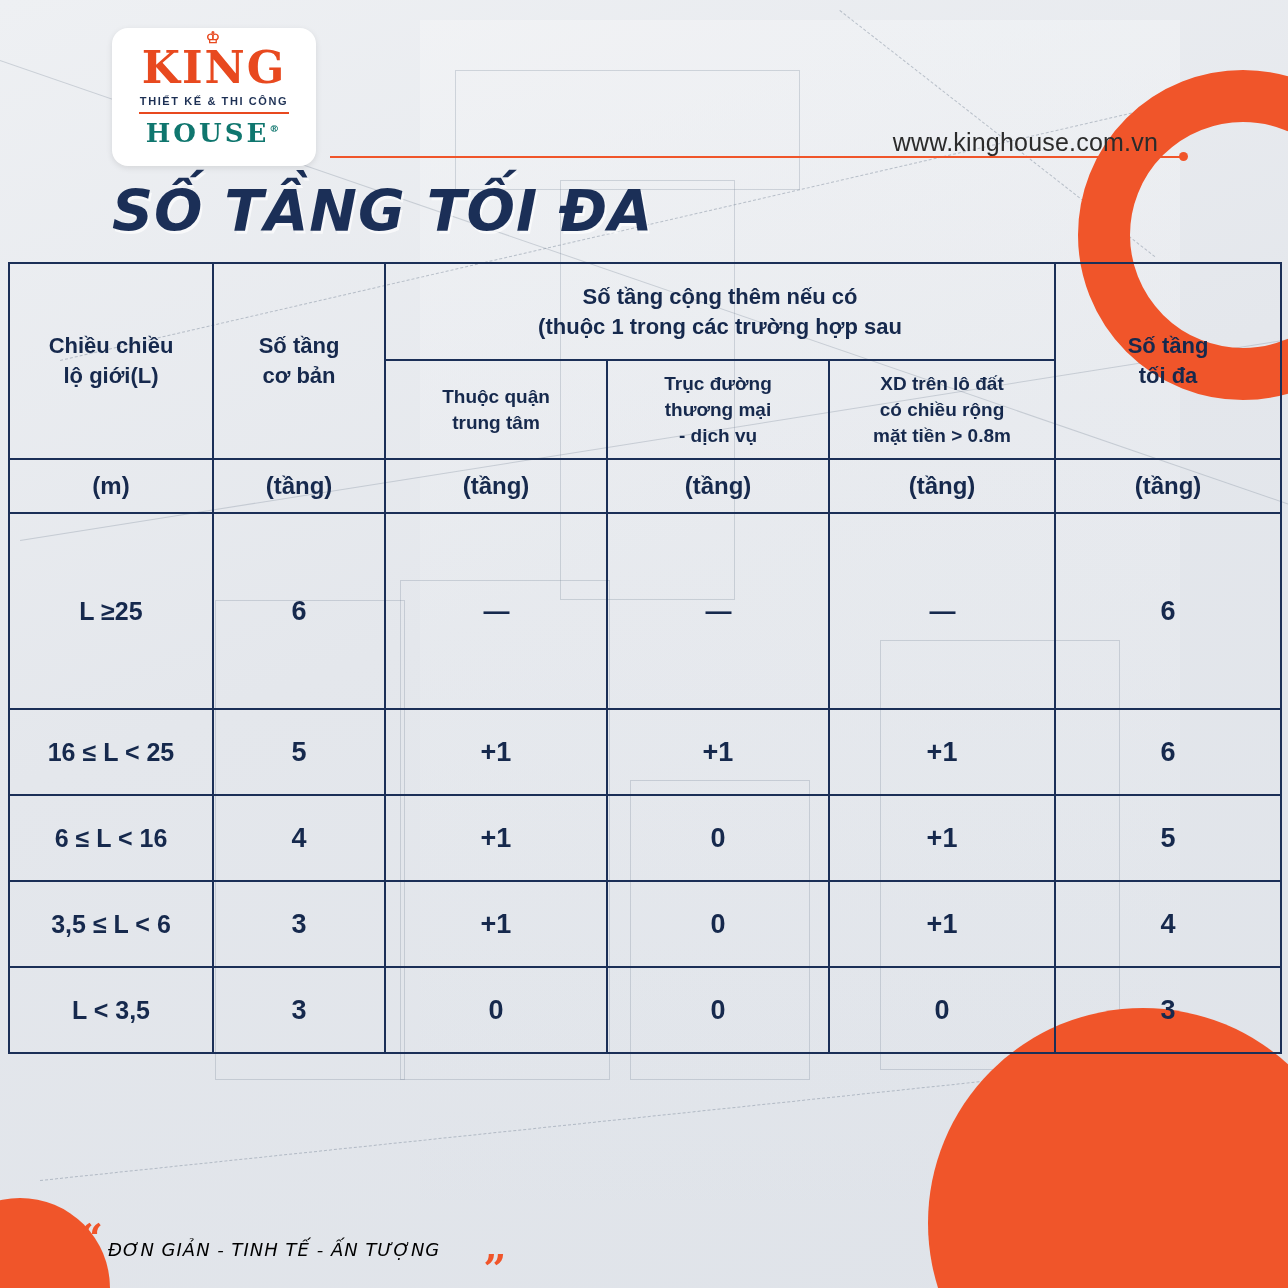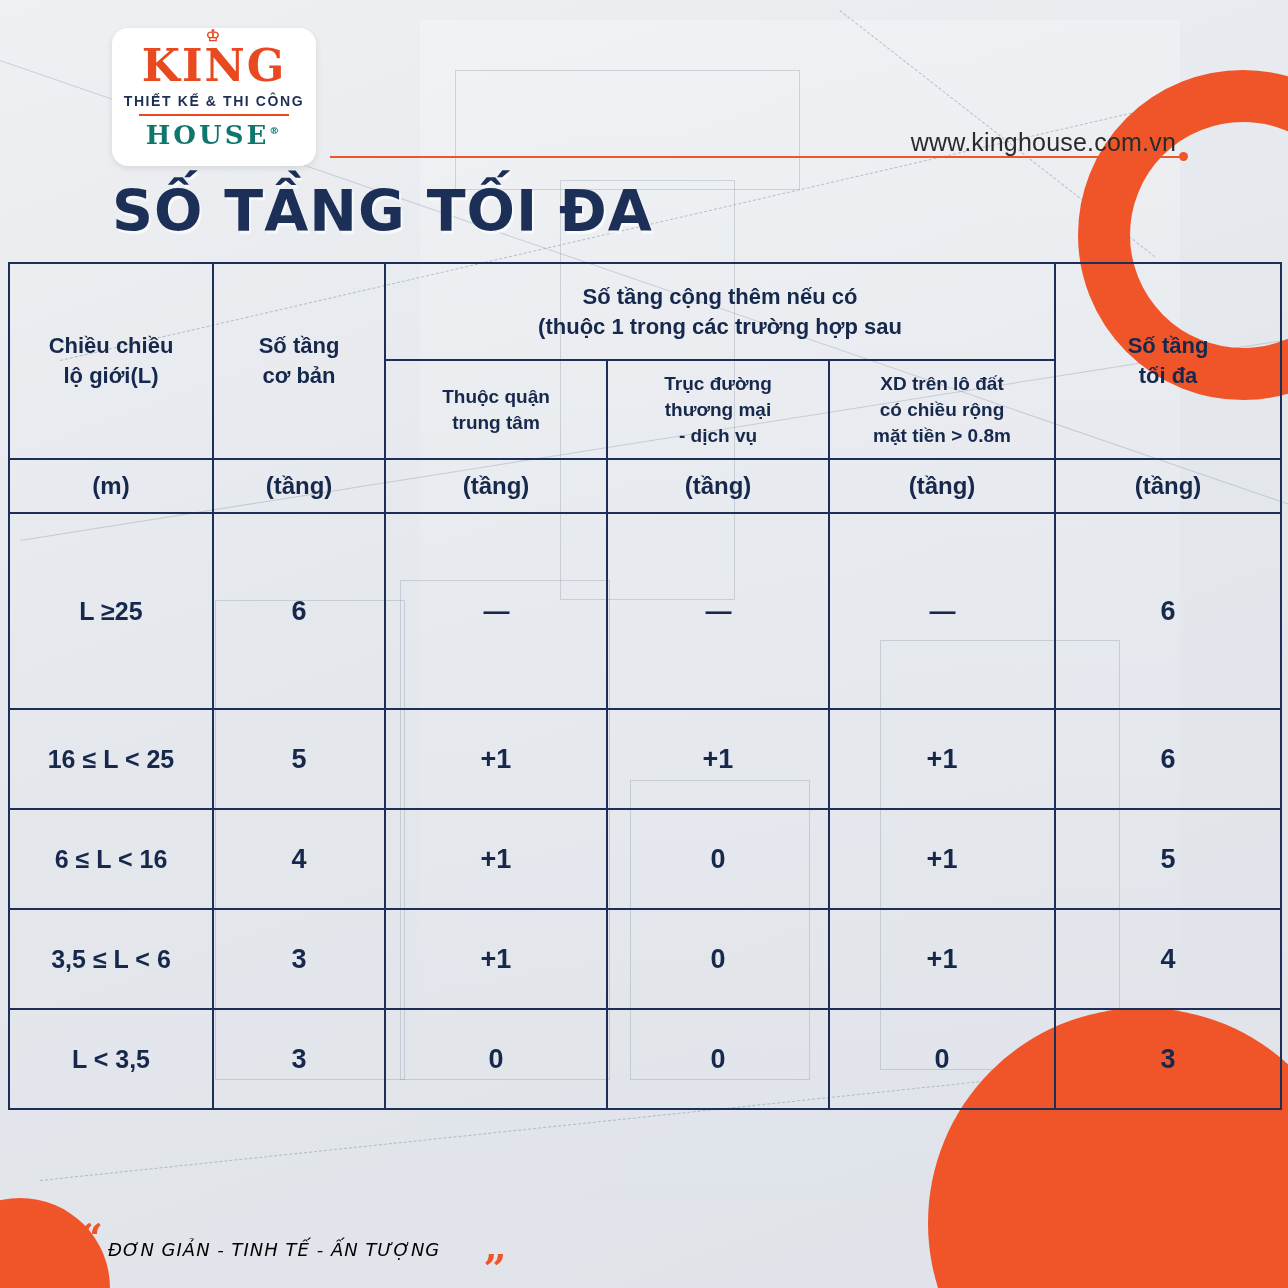--- a/index.html
+++ b/index.html
@@ -114,21 +114,21 @@
   }
   .logo-crown {
     position: absolute;
     top: -16px;
     left: 50%;
     transform: translateX(-50%);
     font-size: 16px;
     color: #e8491f;
   }
   .logo-sub {
-    font-size: 14px;
+    font-size: 11px;
     letter-spacing: 1.6px;
     color: #1d3054;
     margin-top: 5px;
     font-weight: bold;
   }
   .logo-rule {
     width: 150px;
     height: 2px;
     background: #e8491f;
     margin: 5px 0 4px;
@@ -141,21 +141,21 @@
     color: #0f766e;
     position: relative;
   }
   .logo-reg {
     font-size: 10px;
     vertical-align: super;
   }
 
   .site-url {
     position: absolute;
-    right: 112px;
+    right: 130px;
     top: 128px;
     font-size: 25px;
     color: #2b2b2b;
     letter-spacing: 0.2px;
   }
   .url-rule {
     position: absolute;
     left: 330px;
     top: 156px;
     right: 105px;
@@ -171,20 +171,21 @@
     border-radius: 50%;
     background: #f0552a;
   }
 
   .main-title {
     position: absolute;
     left: 112px;
     top: 178px;
     font-family: "DejaVu Sans", sans-serif;
     font-weight: bold;
+    font-style: italic;
     font-size: 57px;
     letter-spacing: 1px;
     color: #1b2f57;
     text-shadow: 2px 3px 0 rgba(255,255,255,0.65);
   }
 
   
   .table-wrap {
     position: absolute;
     left: 8px;
@@ -226,21 +227,21 @@
   .c-label {
     font-size: 25px;
     font-weight: bold;
     margin-top: 48px;
   }
   .c-val {
     font-size: 27px;
     font-weight: bold;
   }
   .row-tall td { height: 196px; }
-  .row-norm td { height: 100px; }
+  .row-norm td { height: 86px; }
   .dash { font-size: 26px; font-weight: bold; letter-spacing: -1px; }
 
   
   .footer {
     position: absolute;
     left: 0;
     bottom: 0;
     width: 100%;
     height: 92px;
     z-index: 5;

